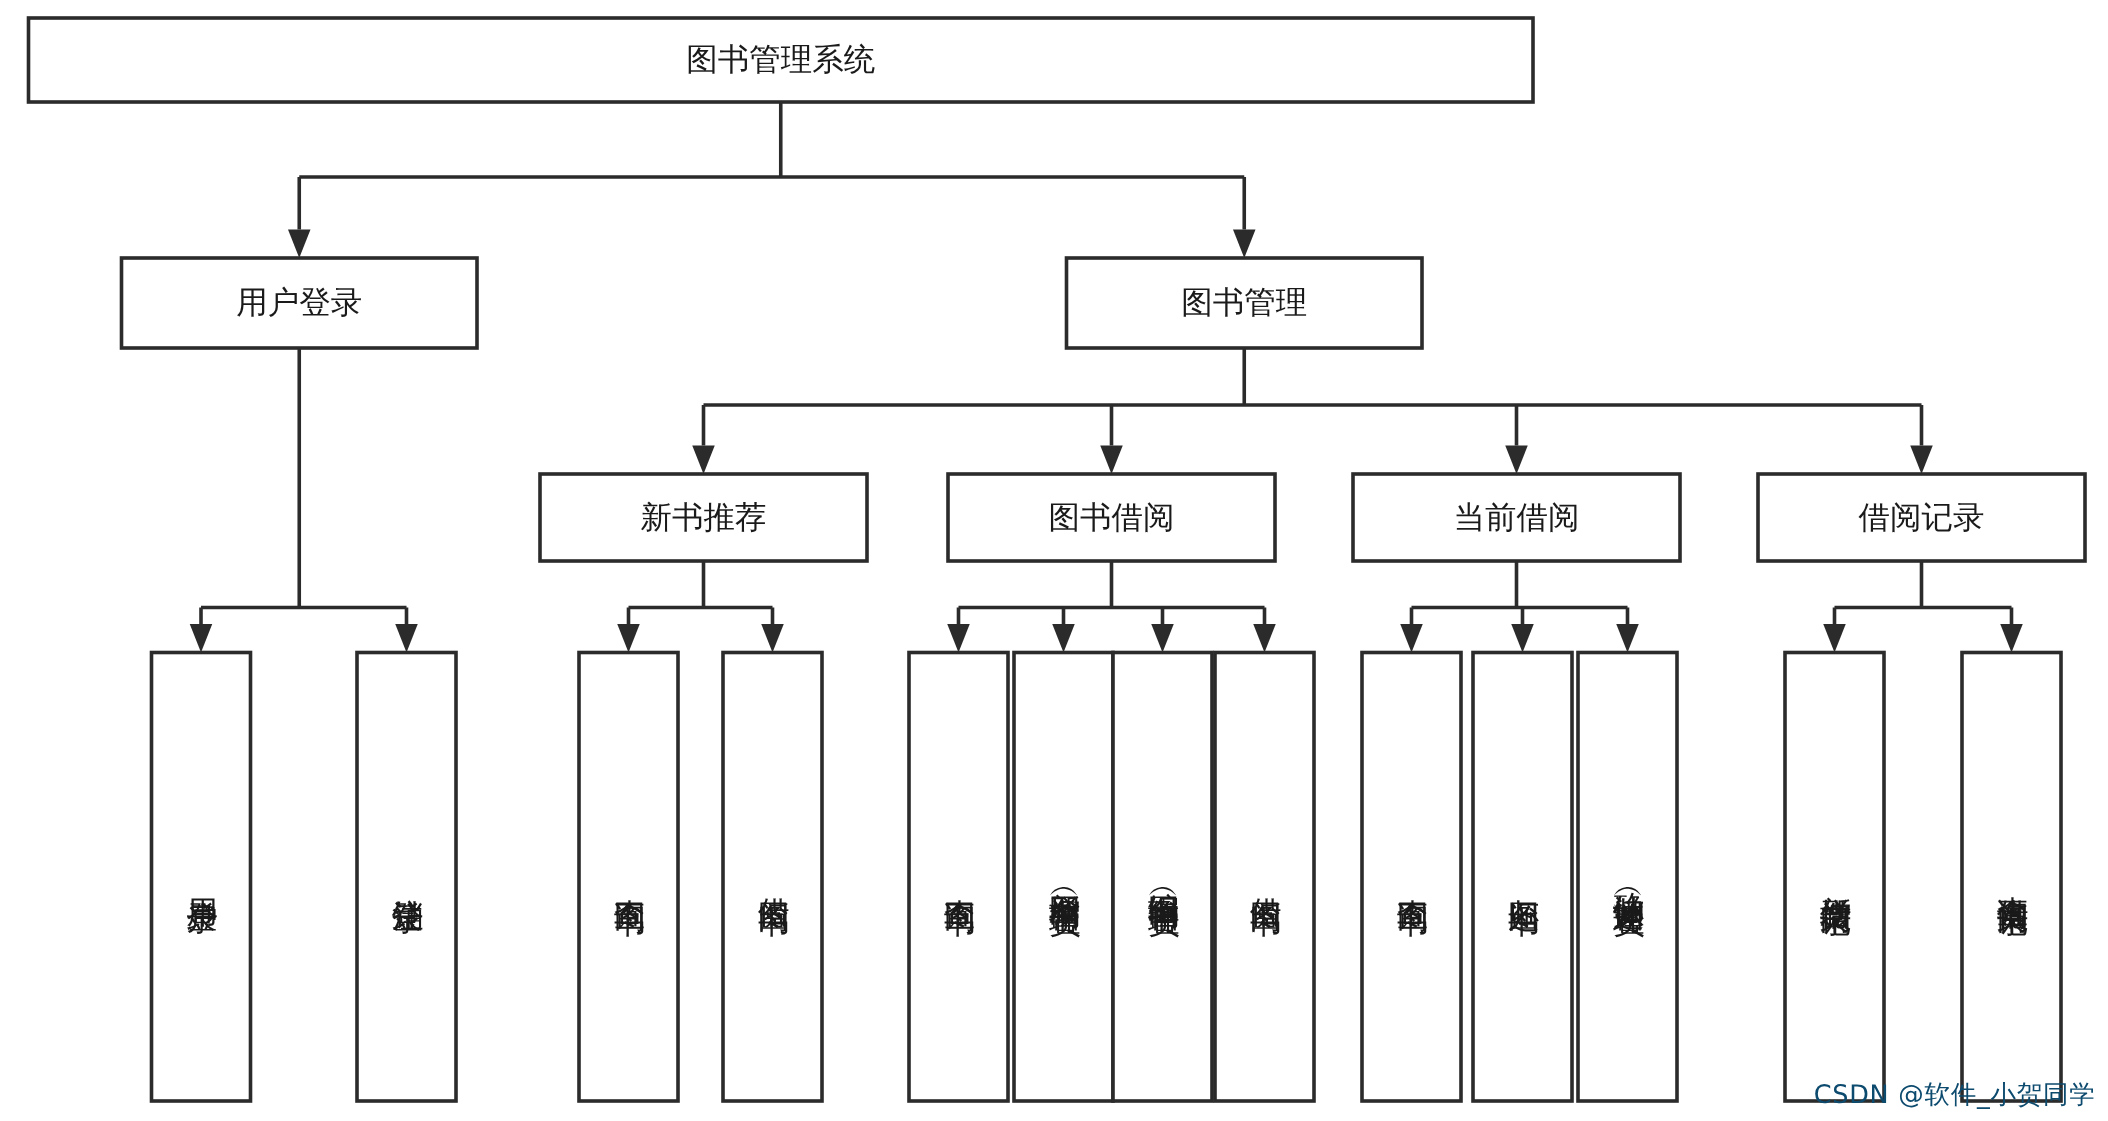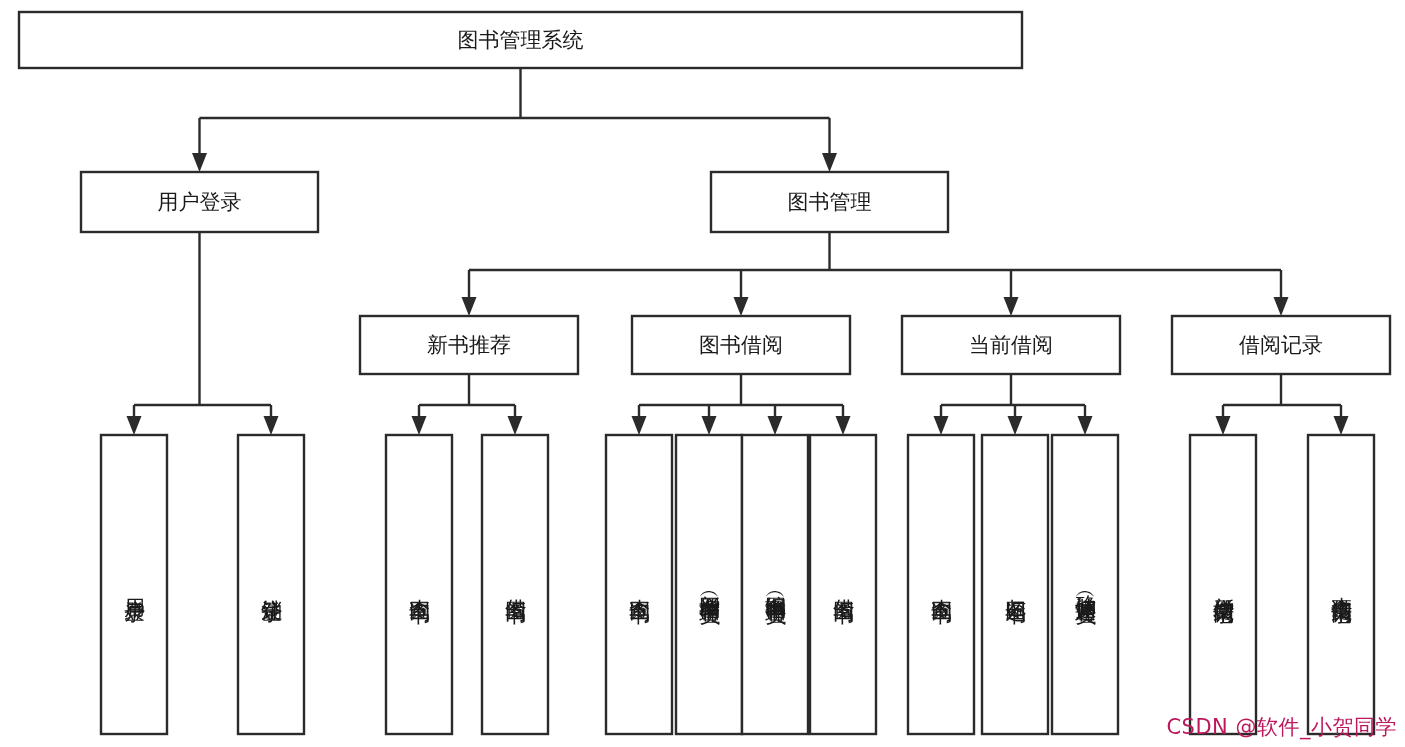--- a/index.html
+++ b/index.html
@@ -63,22 +63,22 @@
     justify-content: center;
     text-align: center;
     white-space: nowrap;
     pointer-events: none;
   }
   .watermark {
     position: absolute;
     right: 8px;
     bottom: 6px;
     font-family: "DejaVu Sans", "Liberation Sans", sans-serif;
-    font-size: 21px;
-    color: #be185d;
+    font-size: 17px;
+    color: #0c4a6e;
     white-space: nowrap;
     letter-spacing: 0.5px;
   }
 </style>
 </head>
 <body>
 
 <div id="diagram-root">
 
   <svg id="diagram-svg" viewBox="0 0 1405 747">

